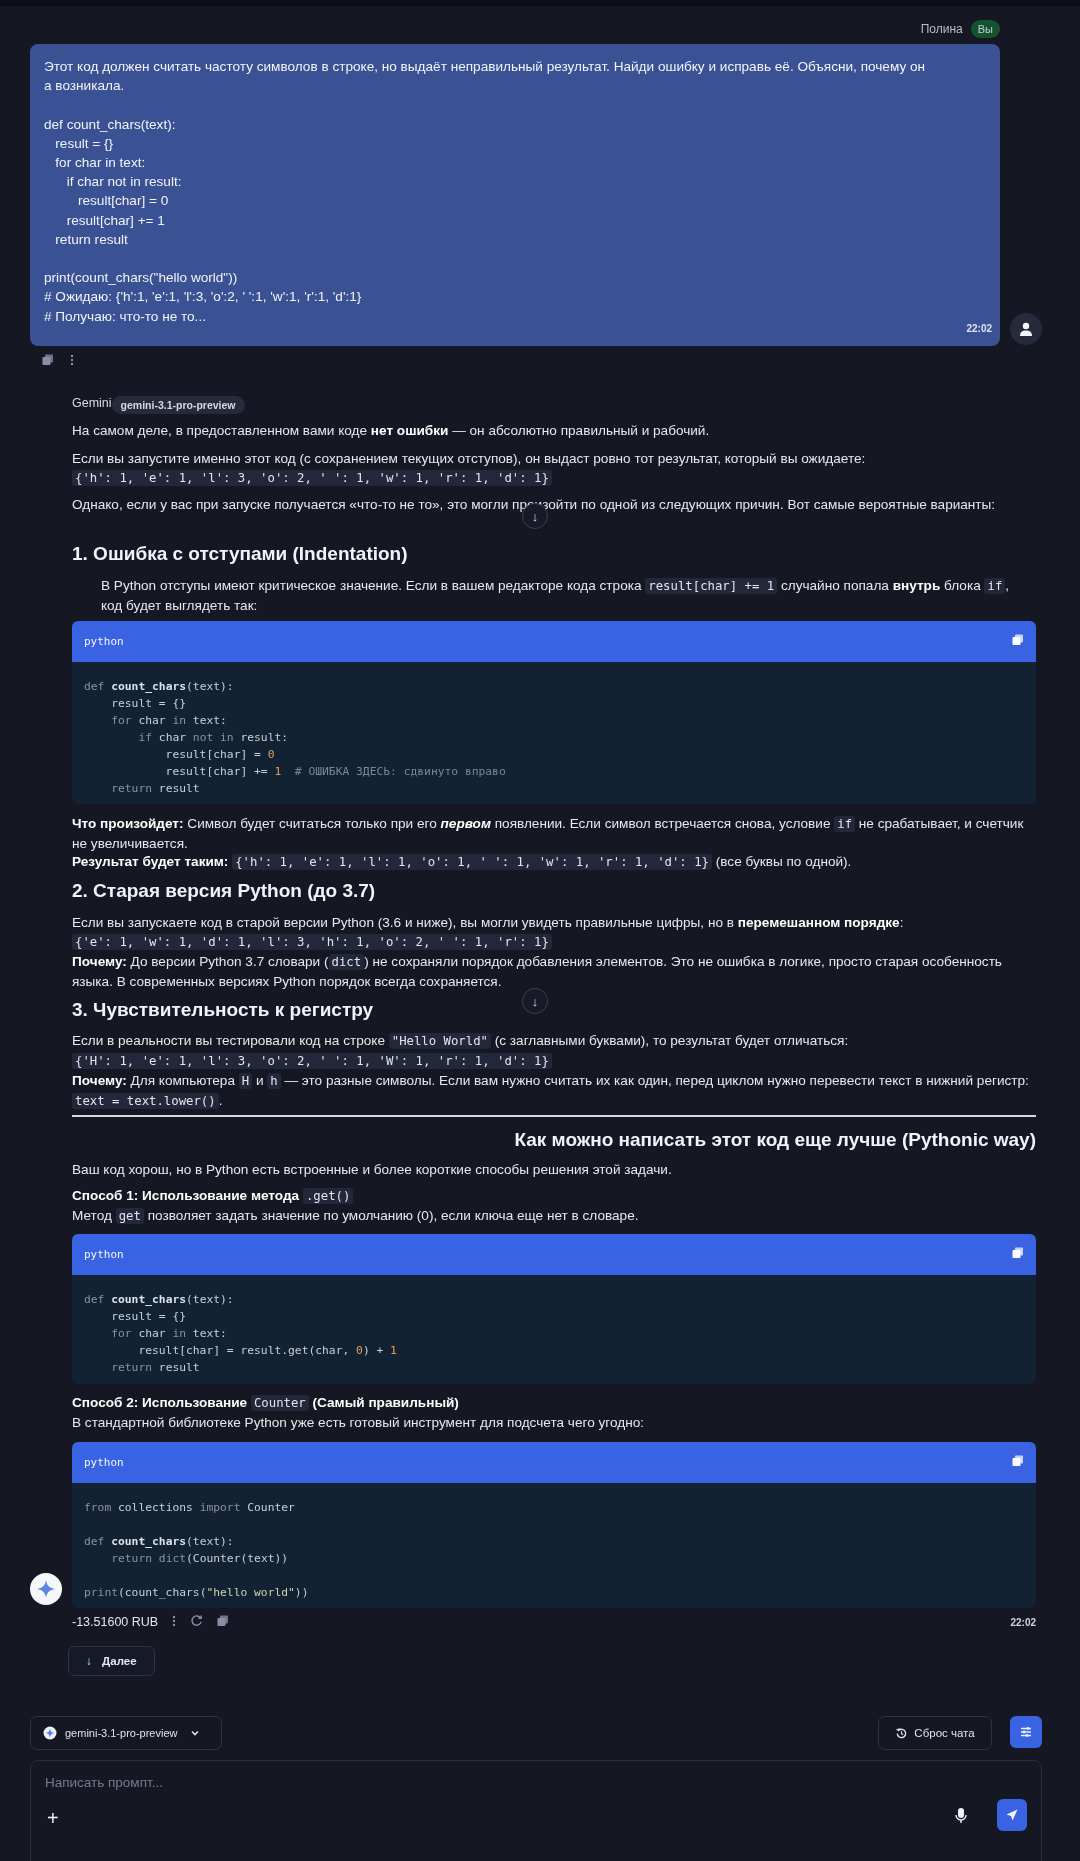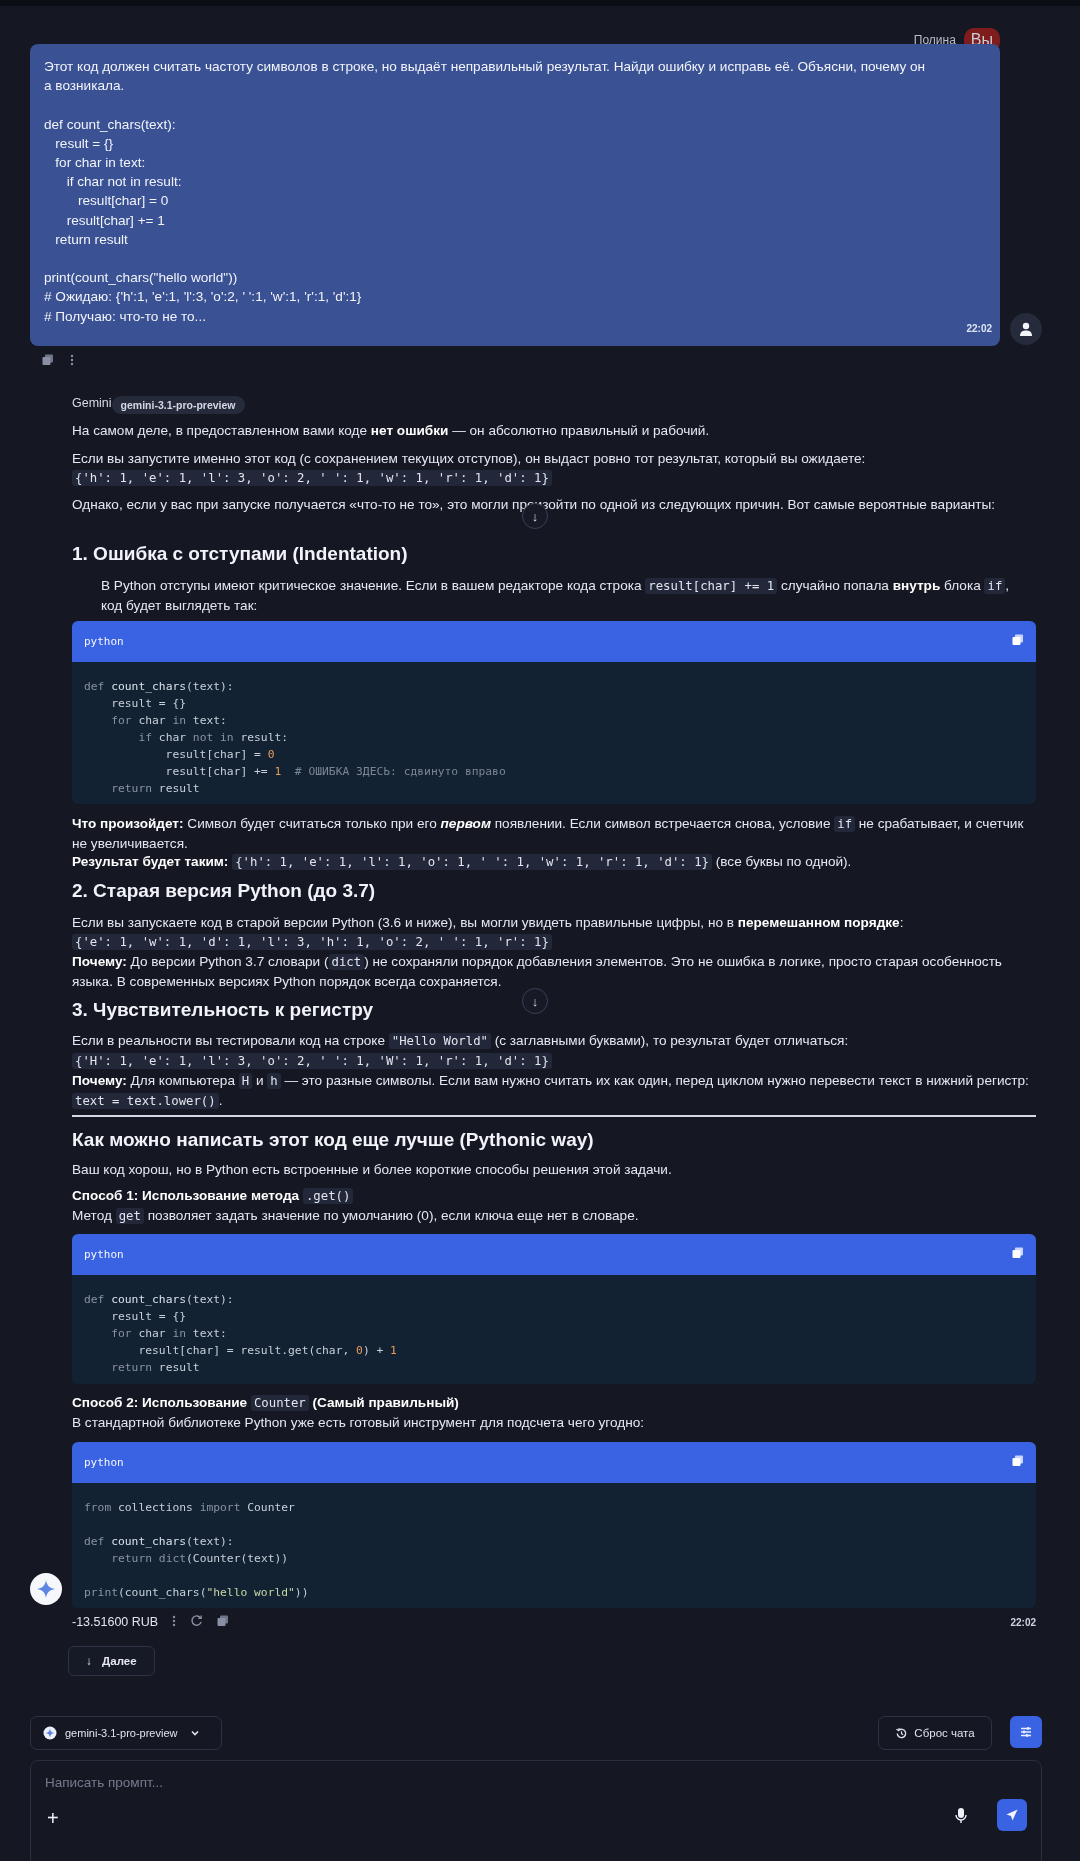--- a/index.html
+++ b/index.html
@@ -1,41 +1,41 @@
 <!DOCTYPE html>
 <html><head>
 <meta charset="utf-8">
 <style>
   * { box-sizing: border-box; margin: 0; padding: 0; }
   html, body { width: 1080px; height: 1861px; background: #151823; overflow: hidden; }
   body { font-family: "Liberation Sans", "DejaVu Sans", sans-serif; color: #e6e8ef; font-size: 14px; position: relative; }
   .topbar { position: absolute; top: 0; left: 0; width: 1080px; height: 6px; background: #0c0e15; }
 
   
-  .user-head { position: absolute; top: 28px; right: 80px; display: flex; align-items: center; gap: 8px; font-size: 12px; color: #b9bdc9; }
-  .you-badge { background: #7f1d1d; color: #c9cdd9; border-radius: 10px; padding: 3px 7px; font-size: 16px; }
+  .user-head { position: absolute; top: 20px; right: 80px; display: flex; align-items: center; gap: 8px; font-size: 12px; color: #b9bdc9; }
+  .you-badge { background: #14532d; color: #c9cdd9; border-radius: 10px; padding: 3px 7px; font-size: 11px; }
   .user-bubble { position: absolute; top: 44px; left: 30px; width: 970px; height: 302px; background: #3a5193; border-radius: 8px; padding: 13px 14px; font-size: 13.6px; line-height: 19.2px; color: #f2f4fa; }
   .user-bubble .line { white-space: pre; min-height: 19.2px; }
   .user-time { position: absolute; right: 8px; bottom: 8px; font-size: 10px; color: #dfe4f4; font-weight: bold; }
   .user-avatar { position: absolute; top: 313px; left: 1010px; width: 32px; height: 32px; border-radius: 50%; background: #262b3b; display: flex; align-items: center; justify-content: center; }
   .user-actions { position: absolute; top: 353px; left: 42px; display: flex; gap: 16px; align-items: center; color: #8a90a3; }
 
   
   .asst { position: absolute; left: 72px; width: 964px; }
   .asst-head { top: 396px; display: flex; align-items: flex-start; gap: 0; font-size: 12.5px; color: #d8dbe4; }
   .model-pill { background: #262b3c; border-radius: 10px; padding: 3px 9px; font-size: 10.5px; font-weight: bold; color: #d4d8e4; }
   .p { font-size: 13.6px; line-height: 19px; color: #e6e8ef; }
   .p b { font-weight: bold; color: #ffffff; }
   .code-inline { font-family: "DejaVu Sans Mono", "Liberation Mono", monospace; font-size: 12.3px; background: #22283a; padding: 1px 3px; border-radius: 3px; color: #e2e5ee; }
   .h3 { font-size: 19px; font-weight: bold; color: #f1f3f8; }
   .codeblock { position: absolute; left: 72px; width: 964px; border-radius: 6px; overflow: hidden; background: #122232; }
   .codeblock .cb-head { height: 41px; background: #3a63e3; display: flex; align-items: center; justify-content: space-between; padding: 0 12px; color: #f4f6ff; font-size: 11px; font-family: "DejaVu Sans Mono", monospace; }
   .codeblock pre { font-family: "DejaVu Sans Mono", "Liberation Mono", monospace; font-size: 11.3px; line-height: 17px; color: #c8d0da; padding: 16px 12px 14px; }
   .kw { color: #8a91a3; }
-  .fn { color: #d9e2ec; font-weight: normal; }
+  .fn { color: #d9e2ec; font-weight: bold; }
   .num { color: #e59a5c; }
   .cm { color: #7c8594; }
   .str { color: #c7d6a6; }
 
   .scroll-btn { position: absolute; width: 26px; height: 26px; border-radius: 50%; border: 1px solid #3a3f52; background: #171a26; display: flex; align-items: center; justify-content: center; color: #d8dbe4; font-size: 13px; }
   .hr { position: absolute; left: 72px; width: 964px; height: 2px; background: #d6d9e2; }
 
   .gem-avatar { position: absolute; left: 30px; top: 1573px; width: 32px; height: 32px; border-radius: 50%; background: #f6f7fb; display: flex; align-items: center; justify-content: center; }
   .footer-row { position: absolute; top: 1614px; left: 72px; width: 964px; display: flex; align-items: center; gap: 14px; color: #e3e6ee; font-size: 12.5px; }
   .footer-row .time { margin-left: auto; font-size: 10px; font-weight: bold; color: #d0d4e0; }
@@ -167,21 +167,21 @@
 
 <div class="asst h3" style="top:999px;">3. Чувствительность к регистру</div>
 <div class="asst p" style="top:1031px;">
   <span>Если в реальности вы тестировали код на строке </span><span class="code-inline">"Hello World"</span><span> (с заглавными буквами), то результат будет отличаться:</span><br>
   <span class="code-inline">{'H': 1, 'e': 1, 'l': 3, 'o': 2, ' ': 1, 'W': 1, 'r': 1, 'd': 1}</span><br>
   <b>Почему:</b><span> Для компьютера </span><span class="code-inline">H</span><span> и </span><span class="code-inline">h</span><span> — это разные символы. Если вам нужно считать их как один, перед циклом нужно перевести текст в нижний регистр: </span><span class="code-inline">text = text.lower()</span><span>.</span>
 </div>
 
 <div class="hr" style="top:1115px;"></div>
 
-<div class="asst h3" style="top:1129px;">Как можно написать этот код еще лучше (Pythonic way)</div>
+<div class="asst h3" style="top:1129px;text-align:right;">Как можно написать этот код еще лучше (Pythonic way)</div>
 <div class="asst p" style="top:1160px;">Ваш код хорош, но в Python есть встроенные и более короткие способы решения этой задачи.</div>
 <div class="asst p" style="top:1186px;">
   <b>Способ 1: Использование метода </b><span class="code-inline">.get()</span><br>
   <span>Метод </span><span class="code-inline">get</span><span> позволяет задать значение по умолчанию (0), если ключа еще нет в словаре.</span>
 </div>
 
 <div class="codeblock" style="top:1234px; height:150px;">
   <div class="cb-head">
     <span>python</span>
     <span>

